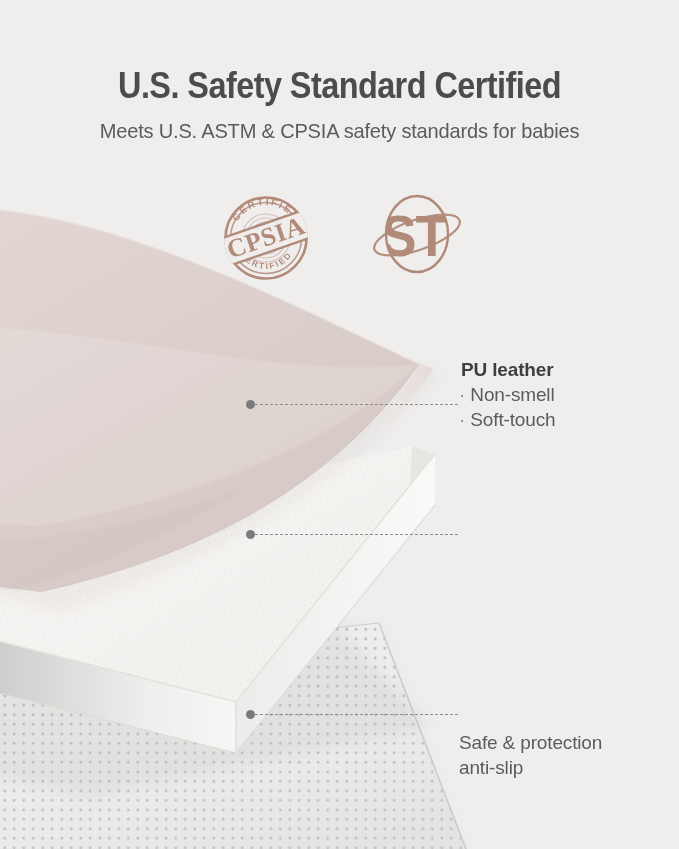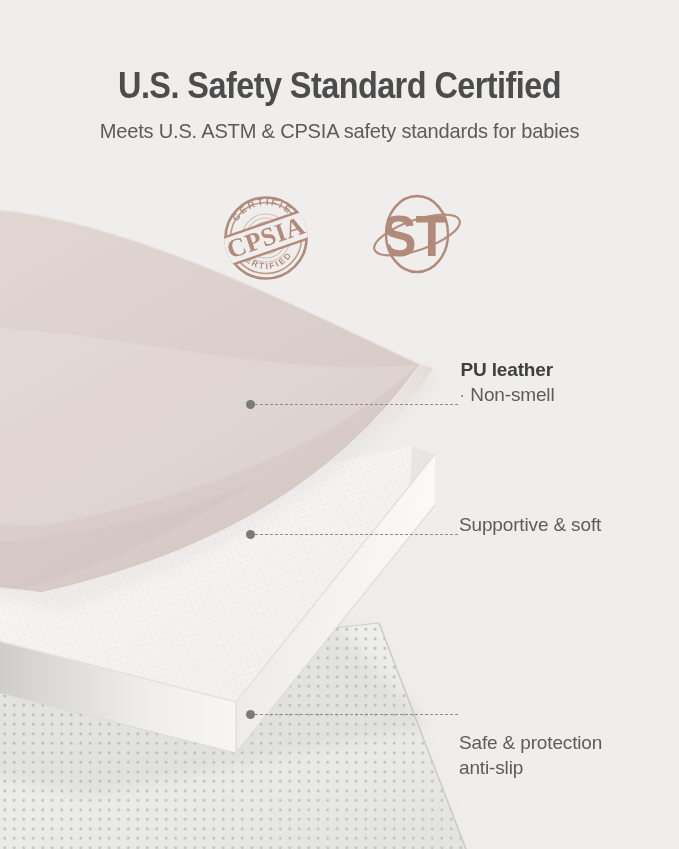--- a/index.html
+++ b/index.html
@@ -311,24 +311,27 @@
     <span class="dot"></span>
     <span class="dash" style="width:203px;"></span>
   </div>
 
   <div class="callout" id="callout-pu">
     <span class="co-title">PU leather</span>
     <span class="co-line">
       <span class="bullet">·</span>
       <span>Non-smell</span>
     </span>
+    <span class="co-line">
+      <span class="bullet">·</span>
+      <span>Soft-touch</span>
+    </span>
   </div>
 
   <div class="callout" id="callout-foam">
-    <span class="co-line">Supportive &amp; soft</span>
   </div>
 
   <div class="callout" id="callout-slip">
     <span class="co-line">Safe &amp; protection</span>
     <span class="co-line">anti-slip</span>
   </div>
 
 </div>
 
 </body></html>

